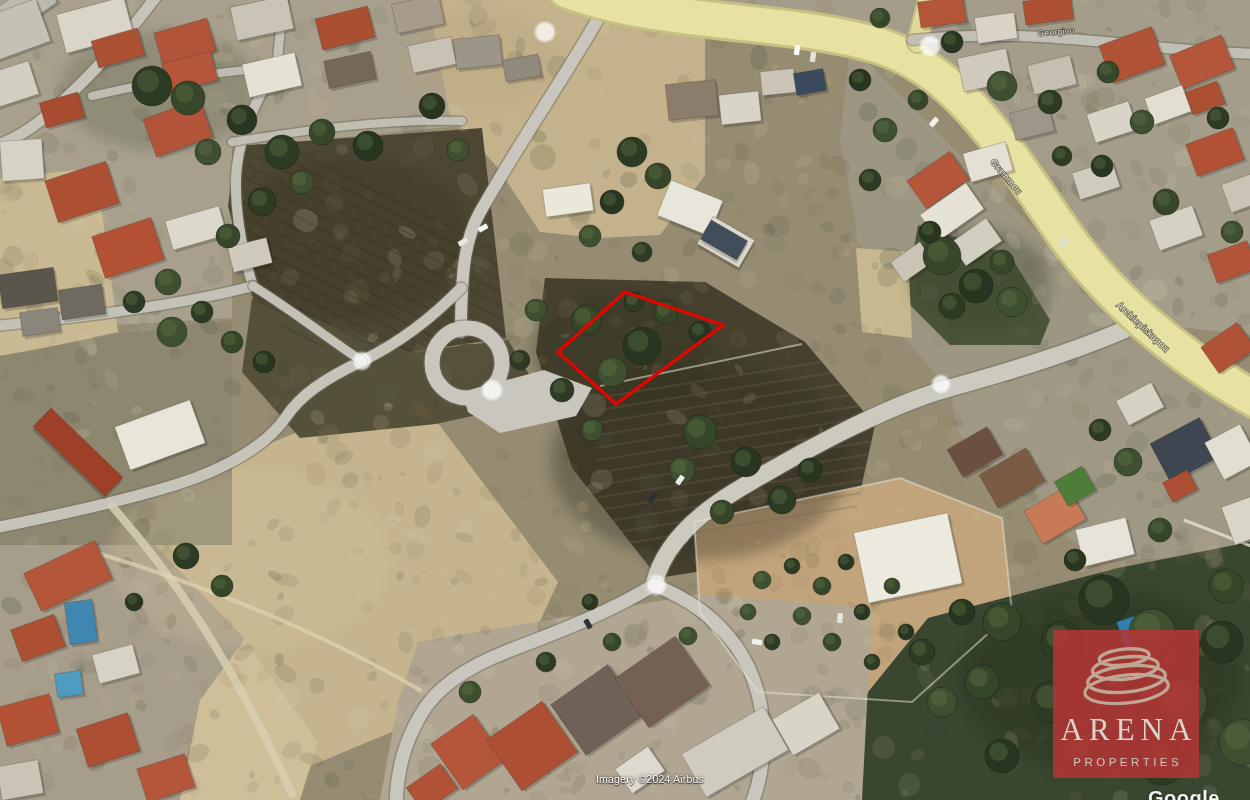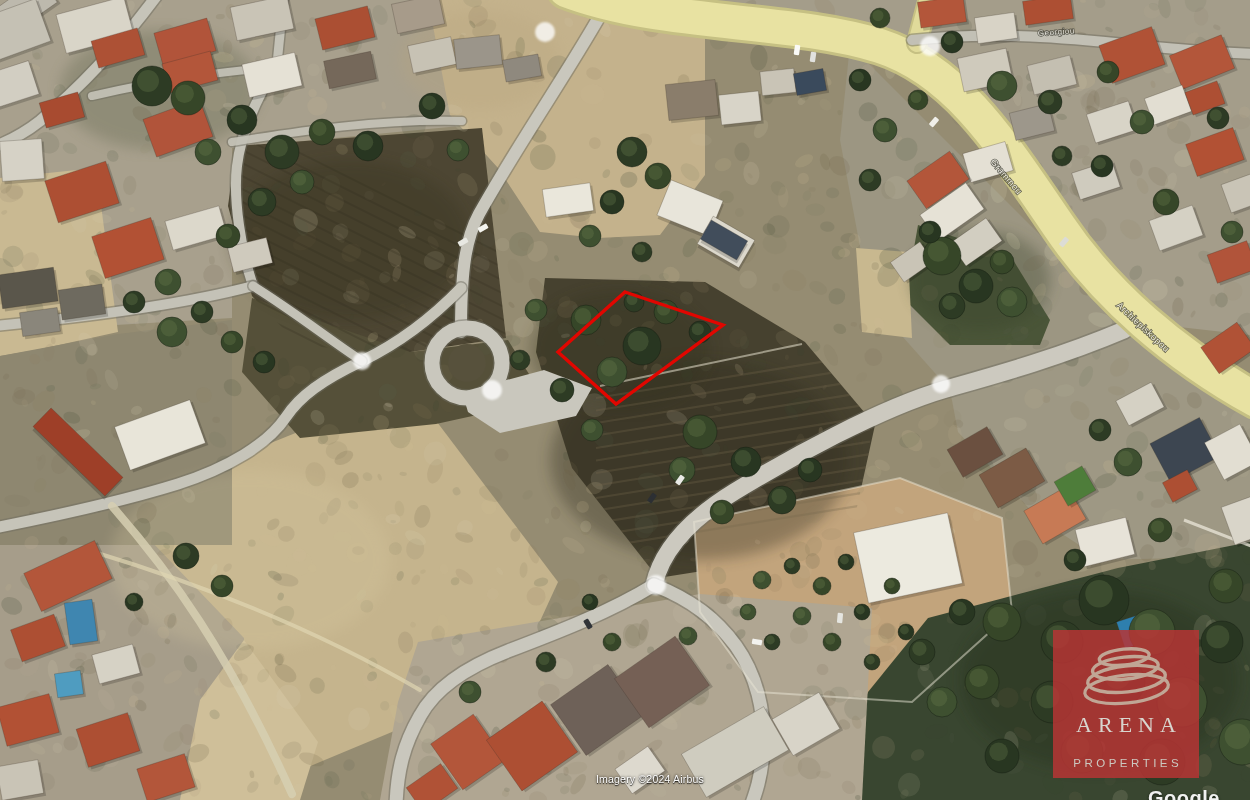--- a/index.html
+++ b/index.html
@@ -2,23 +2,23 @@
 <html><head>
 <meta charset="utf-8">
 <style>
   html,body{margin:0;padding:0;background:#222;}
   .stage{position:relative;width:1250px;height:800px;overflow:hidden;
          font-family:"Liberation Sans",sans-serif;background:#958c72;}
   #scene{display:block;position:absolute;left:0;top:0;}
   .watermark{position:absolute;left:1053px;top:630px;width:146px;height:148px;
              box-sizing:border-box;padding-top:10px;text-align:center;}
   .wm-rings{display:block;margin:2px auto 0;transform:rotate(-6deg);opacity:.85;}
-  .wm-brand{margin-top:8px;font-family:"Liberation Serif",serif;font-size:22px;
+  .wm-brand{margin-top:8px;font-family:"Liberation Serif",serif;font-size:31px;
             line-height:1;letter-spacing:6px;text-indent:6px;}
-  .wm-sub{margin-top:21px;font-size:11.5px;letter-spacing:3.5px;text-indent:3.5px;}
+  .wm-sub{margin-top:11px;font-size:11.5px;letter-spacing:3.5px;text-indent:3.5px;}
   .attribution{position:absolute;left:560px;top:773px;width:180px;text-align:center;
                font-size:10.5px;color:#fff;opacity:.95;letter-spacing:.2px;
                text-shadow:0 0 3px rgba(0,0,0,.9),0 1px 1px rgba(0,0,0,.8);}
   .google-mark{position:absolute;left:1148px;top:787px;font-size:20px;font-weight:600;
                color:#fff;opacity:.93;letter-spacing:.5px;
                text-shadow:0 1px 3px rgba(0,0,0,.7);}
 </style>
 </head>
 <body>
 

